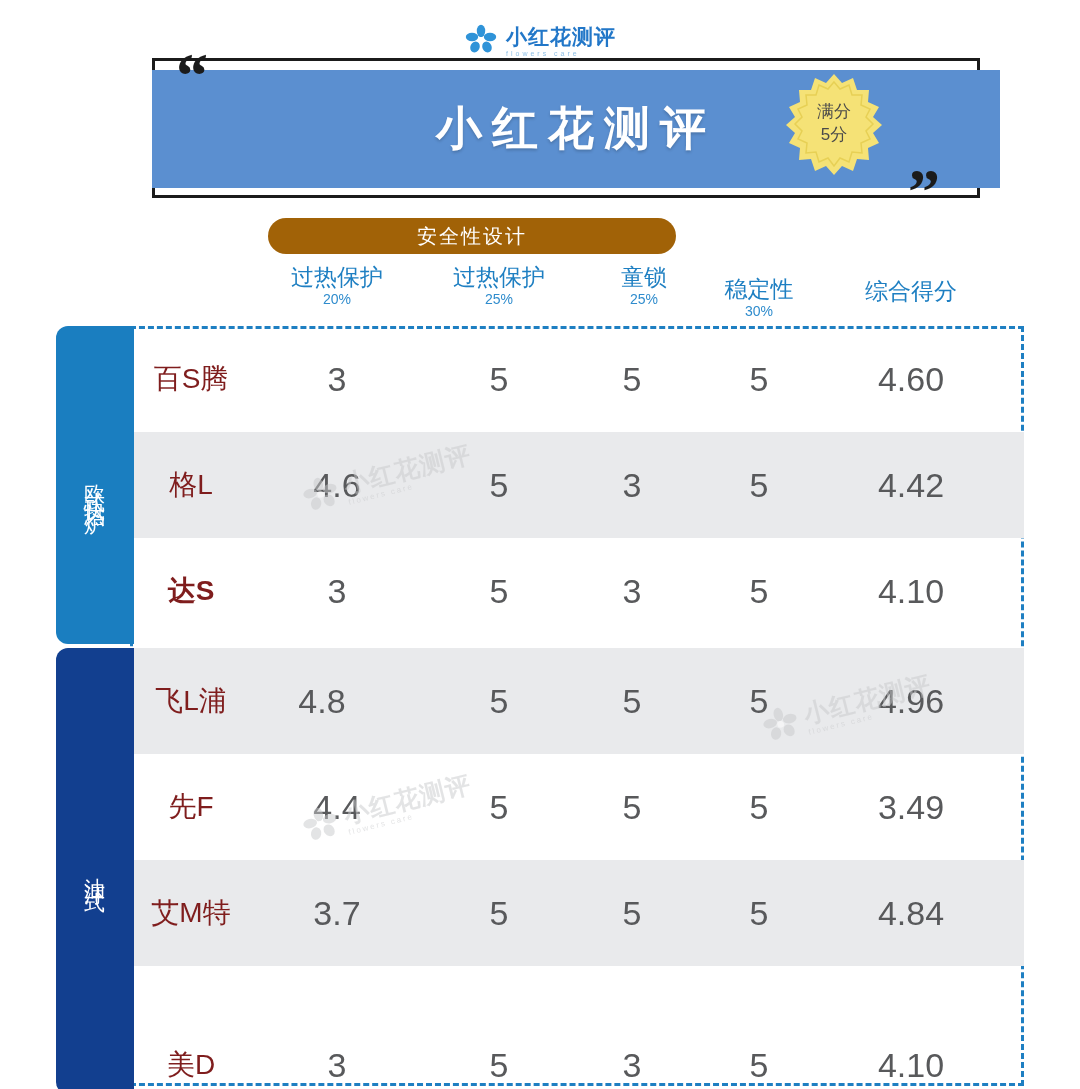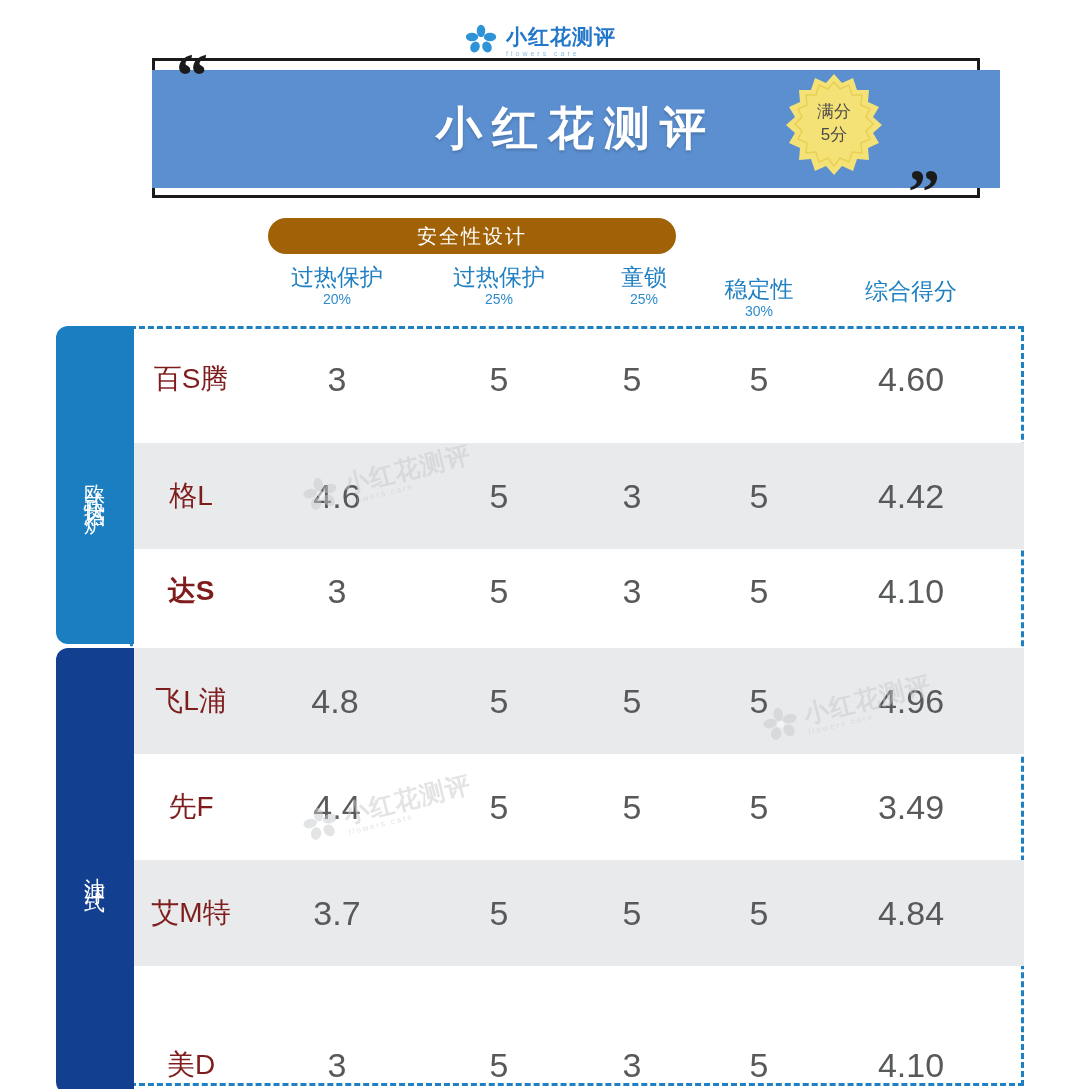--- a/index.html
+++ b/index.html
@@ -320,39 +320,39 @@
   <div class="dashed-left"></div>
   <div class="rows" id="rows-host">
       <div class="row" style="top: 0px;">
         <div class="cell brand" style="left: -29px; width: 180px; top: 50%; transform: translateY(-50%);">百S腾</div>
         <div class="cell" style="left: 117px; width: 180px; top: 50%; transform: translateY(-50%);">3</div>
         <div class="cell" style="left: 279px; width: 180px; top: 50%; transform: translateY(-50%);">5</div>
         <div class="cell" style="left: 412px; width: 180px; top: 50%; transform: translateY(-50%);">5</div>
         <div class="cell" style="left: 539px; width: 180px; top: 50%; transform: translateY(-50%);">5</div>
         <div class="cell total" style="left: 691px; width: 180px; top: 50%; transform: translateY(-50%);">4.60</div>
       </div>
-      <div class="row alt" style="top: 117px;">
+      <div class="row alt" style="top: 106px;">
         <div class="cell brand" style="left: -29px; width: 180px; top: 50%; transform: translateY(-50%);">格L</div>
         <div class="cell" style="left: 117px; width: 180px; top: 50%; transform: translateY(-50%);">4.6</div>
         <div class="cell" style="left: 279px; width: 180px; top: 50%; transform: translateY(-50%);">5</div>
         <div class="cell" style="left: 412px; width: 180px; top: 50%; transform: translateY(-50%);">3</div>
         <div class="cell" style="left: 539px; width: 180px; top: 50%; transform: translateY(-50%);">5</div>
         <div class="cell total" style="left: 691px; width: 180px; top: 50%; transform: translateY(-50%);">4.42</div>
       </div>
       <div class="row" style="top: 212px;">
         <div class="cell brand" style="left: -29px; width: 180px; top: 50%; transform: translateY(-50%); font-weight: bold;">达S</div>
         <div class="cell" style="left: 117px; width: 180px; top: 50%; transform: translateY(-50%);">3</div>
         <div class="cell" style="left: 279px; width: 180px; top: 50%; transform: translateY(-50%);">5</div>
         <div class="cell" style="left: 412px; width: 180px; top: 50%; transform: translateY(-50%);">3</div>
         <div class="cell" style="left: 539px; width: 180px; top: 50%; transform: translateY(-50%);">5</div>
         <div class="cell total" style="left: 691px; width: 180px; top: 50%; transform: translateY(-50%);">4.10</div>
       </div>
       <div class="row alt" style="top: 322px;">
         <div class="cell brand" style="left: -29px; width: 180px; top: 50%; transform: translateY(-50%);">飞L浦</div>
-        <div class="cell" style="left: 115px; width: 180px; top: 50%; transform: translateY(-50%);">4.8</div>
+        <div class="cell" style="left: 102px; width: 180px; top: 50%; transform: translateY(-50%);">4.8</div>
         <div class="cell" style="left: 279px; width: 180px; top: 50%; transform: translateY(-50%);">5</div>
         <div class="cell" style="left: 412px; width: 180px; top: 50%; transform: translateY(-50%);">5</div>
         <div class="cell" style="left: 539px; width: 180px; top: 50%; transform: translateY(-50%);">5</div>
         <div class="cell total" style="left: 691px; width: 180px; top: 50%; transform: translateY(-50%);">4.96</div>
       </div>
       <div class="row" style="top: 428px;">
         <div class="cell brand" style="left: -29px; width: 180px; top: 50%; transform: translateY(-50%);">先F</div>
         <div class="cell" style="left: 117px; width: 180px; top: 50%; transform: translateY(-50%);">4.4</div>
         <div class="cell" style="left: 279px; width: 180px; top: 50%; transform: translateY(-50%);">5</div>
         <div class="cell" style="left: 412px; width: 180px; top: 50%; transform: translateY(-50%);">5</div>

